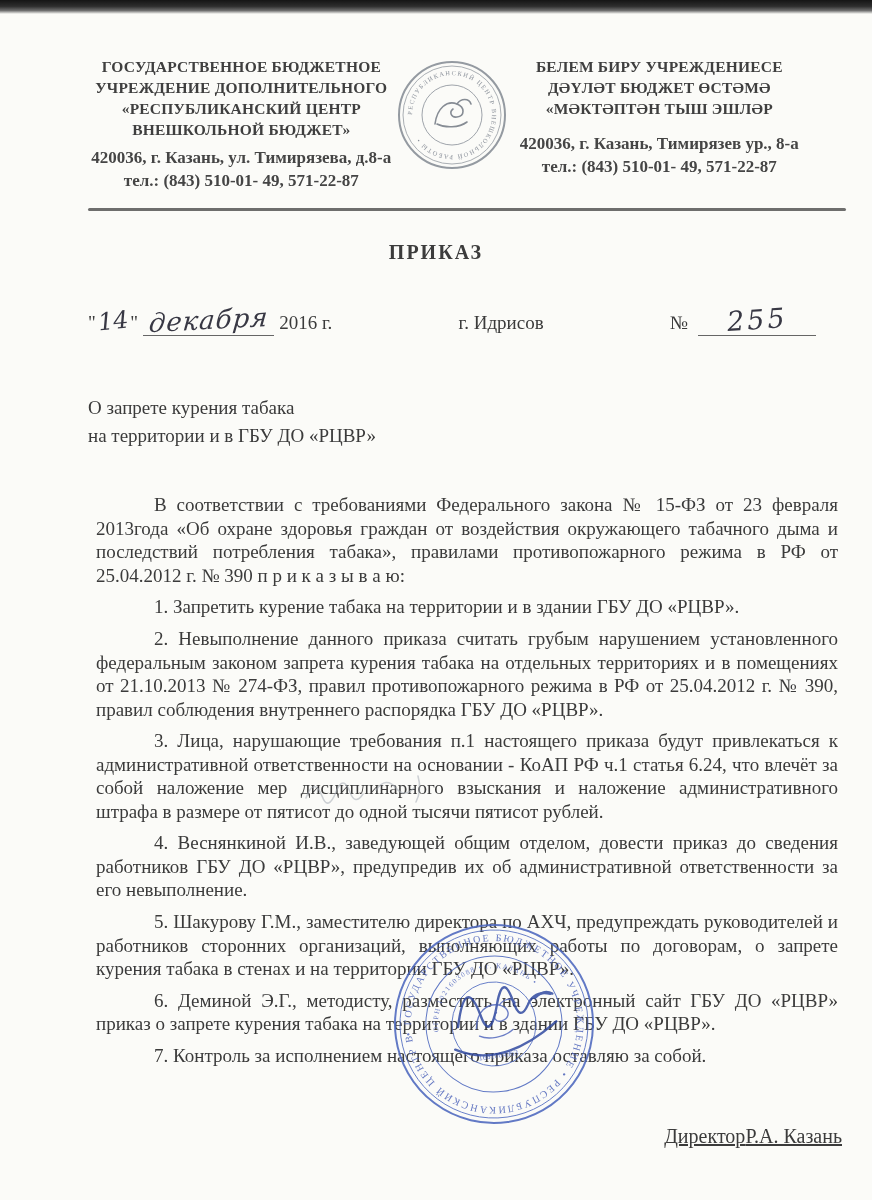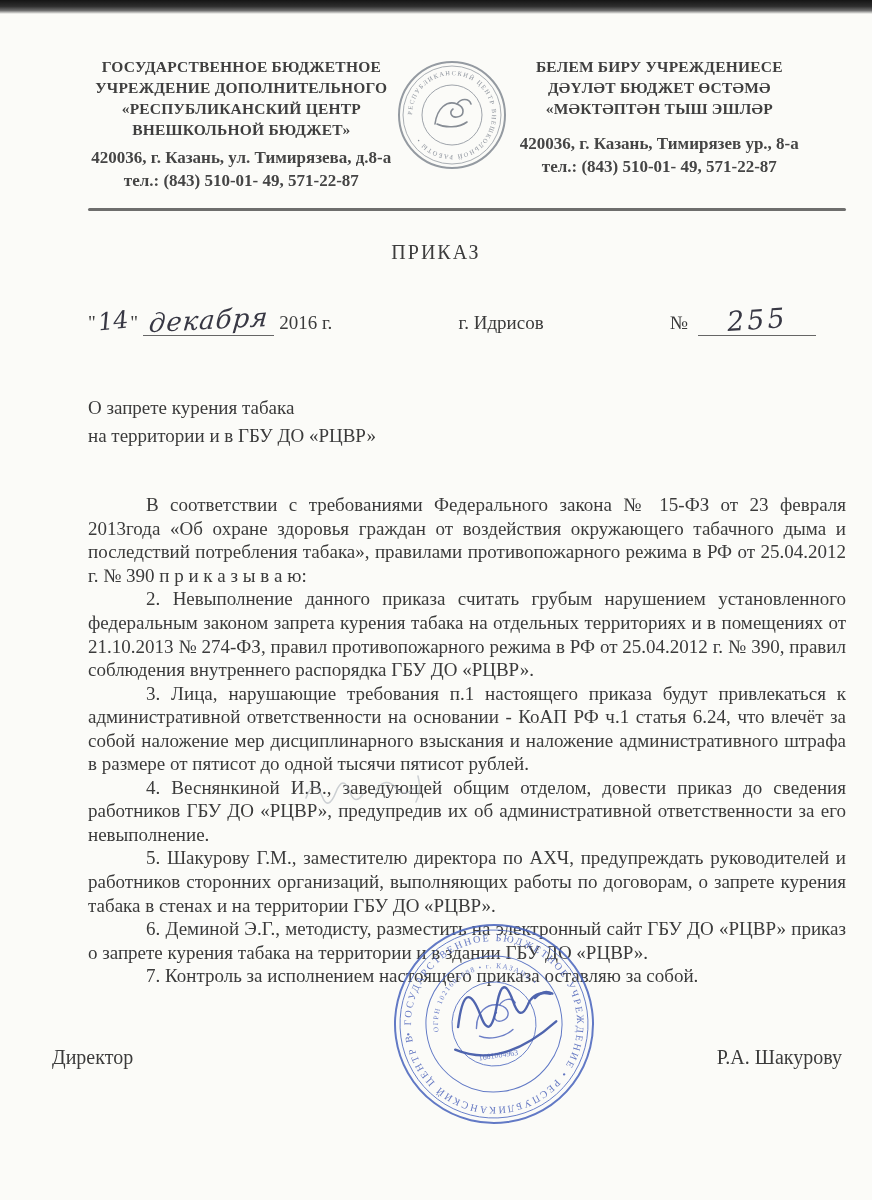--- a/index.html
+++ b/index.html
@@ -22,21 +22,21 @@
   .org-block.right{width:320px;}
   .org-line{font-size:15.5px;line-height:1.36;letter-spacing:.2px;color:#3f3f3f;}
   .org-addr{font-size:17px;line-height:1.32;margin-top:7px;color:#454545;text-align:center;}
   .org-block.right .org-addr{margin-top:14px;}
   .emblem-wrap{width:116px;flex:0 0 auto;margin-top:2px;}
   .rule{
     height:3px;background:#555;opacity:.85;
     margin:16px 26px 0 88px;border-radius:2px;
   }
   .order-title{
-    text-align:center;font-weight:normal;font-size:20px;letter-spacing:2px;
+    text-align:center;font-weight:bold;font-size:20px;letter-spacing:2px;
     margin-top:30px;color:#3c3c3c;
   }
   .date-row{
     display:flex;justify-content:space-between;align-items:baseline;
     margin:40px 56px 0 88px;font-size:19px;
   }
   .hw{
     font-family:"DejaVu Serif", serif;font-style:italic;color:#383844;
     display:inline-block;
   }
@@ -49,24 +49,24 @@
   .num-group{display:inline-flex;align-items:baseline;gap:10px;}
   .num-slot{
     display:inline-block;border-bottom:1.5px solid #666;min-width:118px;text-align:center;
   }
   .hw-num{font-size:27px;letter-spacing:3px;transform:rotate(-4deg);}
   .subject{margin:58px 60px 8px 88px;font-size:19px;line-height:1.45;}
   .body-text{
     margin:44px 26px 0 88px;font-size:19px;line-height:1.24;
     text-align:justify;color:#3b3b3b;
   }
-  .body-text p{margin:0;text-indent:58px;}
+  .body-text p{margin:8px;text-indent:58px;}
   .sig-row{
-    display:flex;justify-content:space-between;align-items:baseline;
-    margin:58px 30px 0 52px;font-size:20px;
+    display:flex;justify-content:flex-end;align-items:baseline;
+    margin:58px 30px 0 52px;font-size:20px;text-decoration:underline;
   }
   .stamp-wrap{
     position:absolute;left:388px;top:918px;width:212px;height:212px;
     transform:rotate(-8deg);opacity:.88;pointer-events:none;
   }
   .scribble-wrap{position:absolute;left:298px;top:760px;width:150px;height:60px;opacity:.55;}
 </style>
 </head>
 <body>
 
@@ -133,31 +133,32 @@
   </div>
 </div>
 
 <div class="subject">
   <div>О запрете курения табака</div>
   <div>на территории и в ГБУ ДО «РЦВР»</div>
 </div>
 
 <div class="body-text">
   <p>В соответствии с требованиями Федерального закона № 15-ФЗ от 23 февраля 2013года «Об охране здоровья граждан от воздействия окружающего табачного дыма и последствий потребления табака», правилами противопожарного режима в РФ от 25.04.2012 г. № 390 п р и к а з ы в а ю:</p>
+  <p>1. Запретить курение табака на территории и в здании ГБУ ДО «РЦВР».</p>
   <p>2. Невыполнение данного приказа считать грубым нарушением установленного федеральным законом запрета курения табака на отдельных территориях и в помещениях от 21.10.2013 № 274-ФЗ, правил противопожарного режима в РФ от 25.04.2012 г. № 390, правил соблюдения внутреннего распорядка ГБУ ДО «РЦВР».</p>
   <p>3. Лица, нарушающие требования п.1 настоящего приказа будут привлекаться к административной ответственности на основании - КоАП РФ ч.1 статья 6.24, что влечёт за собой наложение мер дисциплинарного взыскания и наложение административного штрафа в размере от пятисот до одной тысячи пятисот рублей.</p>
   <p>4. Веснянкиной И.В., заведующей общим отделом, довести приказ до сведения работников ГБУ ДО «РЦВР», предупредив их об административной ответственности за его невыполнение.</p>
   <p>5. Шакурову Г.М., заместителю директора по АХЧ, предупреждать руководителей и работников сторонних организаций, выполняющих работы по договорам, о запрете курения табака в стенах и на территории ГБУ ДО «РЦВР».</p>
   <p>6. Деминой Э.Г., методисту, разместить на электронный сайт ГБУ ДО «РЦВР» приказ о запрете курения табака на территории и в здании ГБУ ДО «РЦВР».</p>
   <p>7. Контроль за исполнением настоящего приказа оставляю за собой.</p>
 </div>
 
 <div class="sig-row">
   <div>Директор</div>
-  <div>Р.А.   Шакурову</div>
+  <div>Р.А.   Казань</div>
 </div>
 
 <div class="scribble-wrap">
   <svg width="150" height="60" viewBox="0 0 150 60">
     <g fill="none" stroke="#a7adb6" stroke-width="1.6" stroke-linecap="round">
       <path d="M8,38 q8,-22 16,-2 q6,16 14,-4 q7,-18 14,0 q5,14 13,2"></path>
       <path d="M78,30 q10,-14 20,-2 q8,10 18,0"></path>
       <path d="M120,16 q4,14 -2,26"></path>
     </g>
   </svg>

